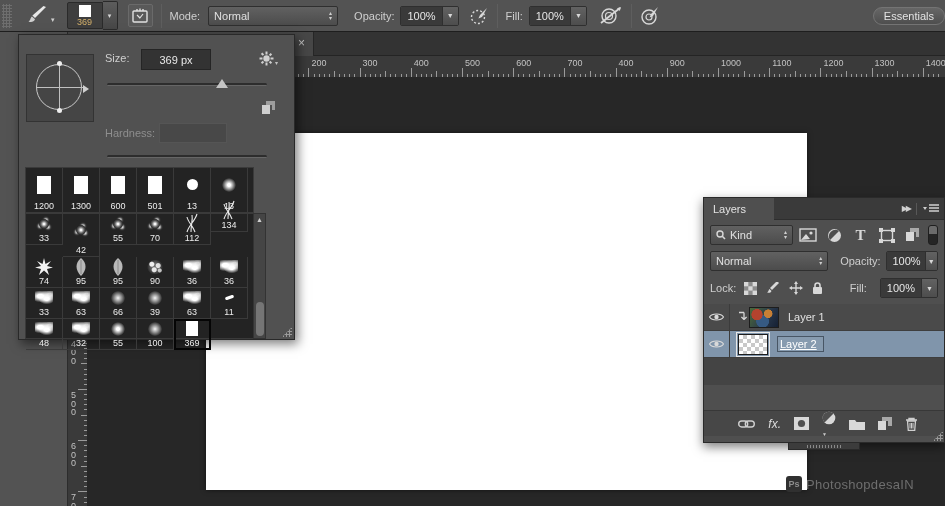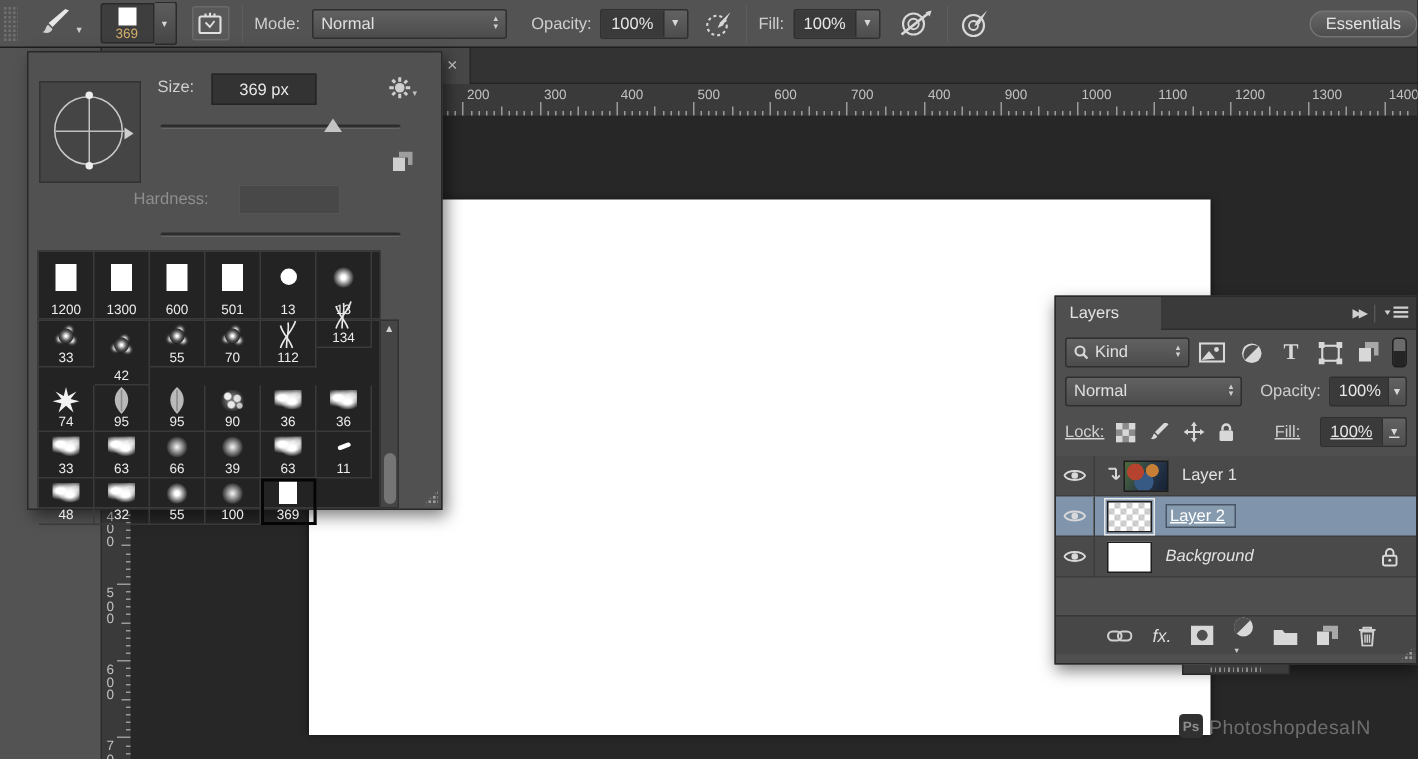--- a/index.html
+++ b/index.html
@@ -62,21 +62,21 @@
   #tip-preview .axv { position:absolute; left:32px; top:10px; width:1px; height:46px; background:#c0c0c0; }
   #tip-preview .dot { position:absolute; width:5px; height:5px; background:#eee; border-radius:50%; left:30px; }
   #tip-preview .arrow { position:absolute; right:4px; top:30px; width:0; height:0; border-top:4px solid transparent; border-bottom:4px solid transparent; border-left:6px solid #cfcfcf; }
   #size-row { position:absolute; left:86px; top:17px; width:182px; display:flex; align-items:center; }
   #size-input { position:absolute; left:122px; top:14px; width:70px; height:21px; background:#333; border:1px solid #252525; color:#e8e8e8; display:flex; align-items:center; justify-content:center; }
   #brush-gear-btn { position:absolute; left:240px; top:16px; color:#cfcfcf; display:flex; align-items:flex-end; }
   #brush-gear-btn .tri { font-size:6px; margin-left:1px; color:#c0c0c0; }
   .slider-track { position:absolute; height:3px; background:#2d2d2d; border-radius:2px; border-bottom:1px solid #666; }
   #size-slider-thumb { position:absolute; width:0; height:0; border-left:6px solid transparent; border-right:6px solid transparent; border-bottom:9px solid #c4c4c4; }
   #new-preset-btn { position:absolute; left:242px; top:66px; }
-  #hardness-label { position:absolute; left:70px; top:92px; color:#8e8e8e; }
+  #hardness-label { position:absolute; left:86px; top:92px; color:#8e8e8e; }
   #hardness-input { position:absolute; left:140px; top:88px; width:68px; height:20px; background:#484848; border:1px solid #555; }
   .brush-grid { position:absolute; background:#232323; border:1px solid #3a3a3a; display:flex; flex-wrap:wrap; }
   .bcell { width:37px; border-right:1px solid #3a3a3a; border-bottom:1px solid #3a3a3a; display:flex; flex-direction:column; align-items:center; justify-content:flex-end; position:relative; }
   .bcell .blabel { font-size:9px; color:#ececec; line-height:11px; }
   .bcell .bthumb { flex:1; width:100%; display:flex; align-items:center; justify-content:center; color:#f2f2f2; }
   .bcell.selected { outline:2px solid #050505; outline-offset:-2px; }
   .t-square .sq { width:14px; height:18px; background:#fff; }
   .t-square-sm .sq { width:12px; height:15px; background:#fff; }
   .t-hard .sq { width:11px; height:11px; background:#fff; border-radius:50%; }
   .t-soft .sq { width:14px; height:14px; border-radius:50%; background:radial-gradient(circle, #fff 15%, rgba(255,255,255,0) 72%); }
@@ -97,21 +97,21 @@
   #layers-header .hdr-icons { margin-left:auto; display:flex; align-items:center; gap:6px; padding-right:5px; color:#cfcfcf; }
   #layers-header .vline { width:1px; height:12px; background:#2a2a2a; border-right:1px solid #585858; }
   .lp-row { position:absolute; left:0; width:240px; display:flex; align-items:center; }
   #filter-row { top:26px; height:22px; padding:0 6px; gap:5px; }
   #kind-dd { width:86px; height:20px; gap:4px; }
   .filt-icon { width:22px; height:18px; display:flex; align-items:center; justify-content:center; color:#d8d8d8; }
   #filter-toggle { margin-left:auto; width:10px; height:20px; border-radius:3px; background:linear-gradient(#6b6b6b 0 45%, #252525 45%); border:1px solid #1f1f1f; }
   #blend-row { top:52px; height:22px; padding:0 6px; }
   #blend-dd { width:130px; }
   #blend-row .lbl { margin-left:12px; }
-  #lock-row { top:79px; height:22px; padding:0 6px; gap:8px;text-decoration:underline; }
+  #lock-row { top:79px; height:22px; padding:0 6px; gap:8px; }
   #lock-row .lockicons { display:flex; gap:9px; align-items:center; color:#d6d6d6; }
   #lock-row .lbl.fill { margin-left:auto; }
   #layers-list { position:absolute; left:0; top:106px; width:240px; height:81px; background:#444; }
   .layer-row { position:relative; width:240px; height:27px; display:flex; align-items:center; background:#4a4a4a; border-bottom:1px solid #3e3e3e; }
   .layer-row.selected { background:#8095ab; }
   .eye-col { width:26px; height:27px; display:flex; align-items:center; justify-content:center; border-right:1px solid #3c3c3c; color:#d9d9d9; flex:none; }
   .layer-thumb { width:30px; height:21px; border:1px solid #1d1d1d; margin-right:9px; flex:none; }
   .thumb-image { background: radial-gradient(circle at 25% 35%, #b5432e 0 22%, transparent 24%), radial-gradient(circle at 65% 30%, #c77f35 0 18%, transparent 20%), radial-gradient(circle at 45% 70%, #365a83 0 30%, transparent 33%), linear-gradient(120deg, #4d6b3a, #27364a 60%, #152033); }
   .thumb-checker { background-color:#fff; background-image:linear-gradient(45deg,#c9c9c9 25%,transparent 25%,transparent 75%,#c9c9c9 75%), linear-gradient(45deg,#c9c9c9 25%,transparent 25%,transparent 75%,#c9c9c9 75%); background-size:8px 8px; background-position:0 0,4px 4px; }
   .layer-row.selected .layer-thumb { outline:1px solid #e8e8e8; outline-offset:1px; }
@@ -856,38 +856,20 @@
         <div class="eye-col">
           <svg width="15" height="10" viewBox="0 0 15 10">
             <path d="M0.5 5 C3 1 12 1 14.5 5 C12 9 3 9 0.5 5 Z" fill="none" stroke="#d9d9d9" stroke-width="1.2"></path>
             <circle cx="7.5" cy="5" r="2.2" fill="#d9d9d9"></circle>
           </svg>
         </div>
         <span class="noclip-pad"></span>
         <div class="layer-thumb thumb-checker"></div>
         <span class="layer-name renaming">Layer 2</span>
       </div>
-      <div class="layer-row">
-        <div class="eye-col">
-          <svg width="15" height="10" viewBox="0 0 15 10">
-            <path d="M0.5 5 C3 1 12 1 14.5 5 C12 9 3 9 0.5 5 Z" fill="none" stroke="#d9d9d9" stroke-width="1.2"></path>
-            <circle cx="7.5" cy="5" r="2.2" fill="#d9d9d9"></circle>
-          </svg>
-        </div>
-        <span class="noclip-pad"></span>
-        <div class="layer-thumb thumb-white"></div>
-        <span class="layer-name italic">Background</span>
-        <span class="row-lock">
-          <svg width="11" height="13" viewBox="0 0 11 13">
-            <rect x="1" y="5.5" width="9" height="6.5" rx="1" fill="none" stroke="#d9d9d9" stroke-width="1.3"></rect>
-            <path d="M3 5.5 V3.5 a2.5 2.5 0 0 1 5 0 V5.5" fill="none" stroke="#d9d9d9" stroke-width="1.3"></path>
-            <circle cx="5.5" cy="8.5" r="1" fill="#d9d9d9"></circle>
-          </svg>
-        </span>
-      </div>
     </div>
 
   <div id="layers-footer">
     <span>
       <svg width="17" height="10" viewBox="0 0 17 10">
           <rect x="0.7" y="2" width="9" height="6" rx="3" fill="none" stroke="#cfcfcf" stroke-width="1.4"></rect>
           <rect x="7.3" y="2" width="9" height="6" rx="3" fill="none" stroke="#cfcfcf" stroke-width="1.4"></rect>
         </svg>
     </span>
     <span><span class="fx-label">fx.</span></span>

